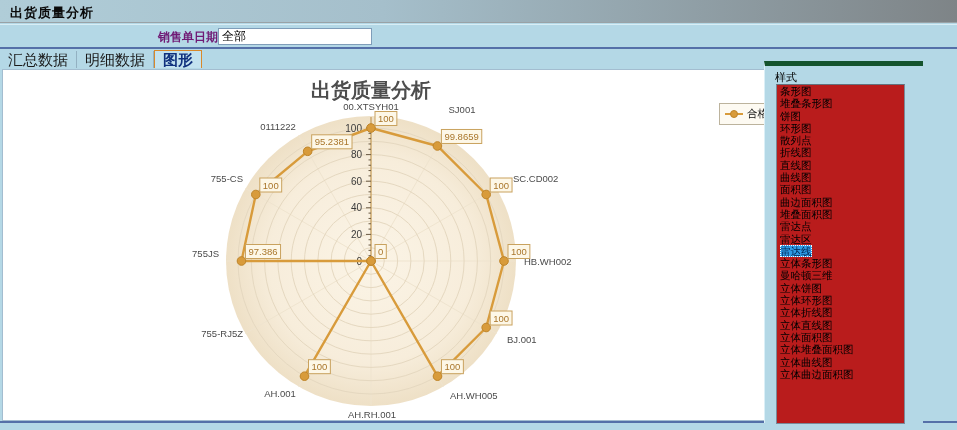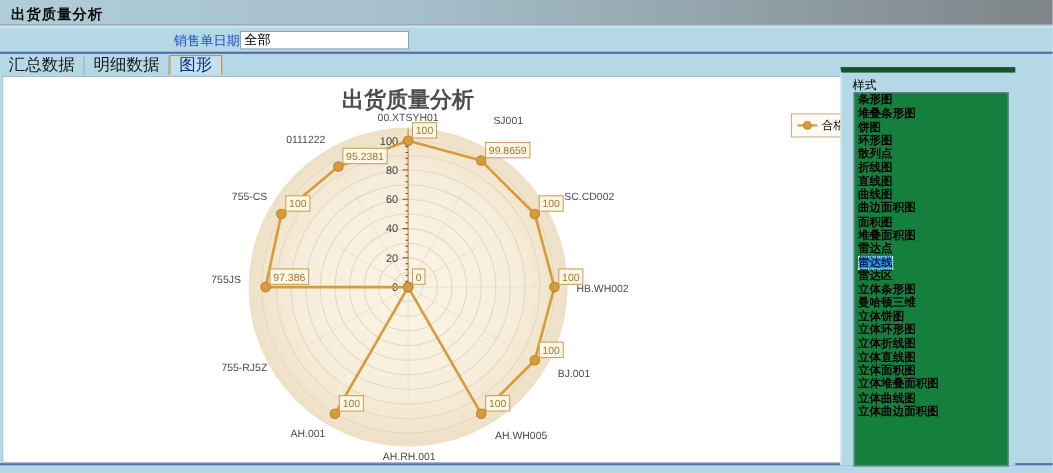--- a/index.html
+++ b/index.html
@@ -12,37 +12,37 @@
     border-bottom:1px solid #9AA2A6;
   }
   .titlebar .ttl{
     position:absolute; left:10px; top:4px; font-size:13px; font-weight:bold; color:#0a0a0a;
     letter-spacing:1px;
   }
   .filter-row{
     position:absolute; left:0; top:24px; width:957px; height:23px; background:#B4D8E6;
     border-top:1px solid #D8EDF5;
   }
-  .filter-label{ position:absolute; left:158px; top:4px; font-size:12px; color:#1d4ed8; }
+  .filter-label{ position:absolute; left:158px; top:4px; font-size:12px; color:#701a75;font-weight:bold; }
   .filter-input{
     position:absolute; left:218px; top:3px; width:154px; height:17px;
     border:1px solid #7F9DB9; background:#fff; font-size:12px; padding:0 3px;
     font-family:"Liberation Sans", sans-serif;
   }
   .tabbar{
     position:absolute; left:0; top:47px; width:957px; height:21px; background:#B4D8E6;
     border-top:2px solid #5570A8;
   }
   .tab{
     display:inline-block; height:19px; line-height:18px; font-size:15px; color:#1a1a1a;
     padding:0 8px; margin-top:1px; cursor:default; border-right:1px solid #93B1C2;
   }
   .tab.active{
     border:1px solid #D8892B; border-bottom:none; background:#C3E2EF;
-    font-weight:normal; color:#10317E; border-right:1px solid #D8892B;
+    font-weight:bold; color:#10317E; border-right:1px solid #D8892B;
   }
   .content{
     position:absolute; left:0; top:68px; width:957px; height:355px; background:#B4D8E6;
     border-bottom:2px solid #5570A8;
   }
   .chart-panel{
     position:absolute; left:2px; top:1px; width:793px; height:352px;
     background:#ffffff; border:1px solid #A3BDD0;
   }
   .chart-title{
@@ -59,22 +59,22 @@
   .legend .lmark .ldot{ position:absolute; left:5px; top:0; width:8px; height:8px; border-radius:50%;
     background:#D89B3B; border:1px solid #BF8428; }
   .legend .ltext{ font-size:10.5px; color:#111; }
 
   .right-panel{
     position:absolute; left:764px; top:-7px; width:159px; height:362px;
     background:#B4D8E6; border-top:5px solid #14532d; border-left:1px solid #DBEFF7;
   }
   .panel-title{ position:absolute; left:10px; top:4px; font-size:11px; color:#000; }
   .listbox{
-    position:absolute; left:11px; top:18px; width:141px; height:340px; background:#15803d;
-    border:1px solid #7a8a99; border-top-color:#64707c; overflow:hidden;font-weight:bold;
+    position:absolute; left:11px; top:18px; width:129px; height:340px; background:#b91c1c;
+    border:1px solid #7a8a99; border-top-color:#64707c; overflow:hidden;
   }
   .list-item{
     font-size:10.5px; color:#000; line-height:12.3px; height:12.3px; padding-left:3px;
     white-space:nowrap; cursor:default;
   }
   .list-item .sel-span{ display:inline-block; }
   .list-item.selected .sel-span{
     background:#2E9BE5; color:#00224E; outline:1px dotted #F3F9FF; outline-offset:-1px;
   }
   .bottom-strip{ position:absolute; left:0; top:425px; width:957px; height:5px; background:#B4D8E6; }
@@ -221,26 +221,26 @@
     <div class="panel-title">样式</div>
     <div class="listbox" id="style-list">
         <div class="list-item"><span class="sel-span">条形图</span></div>
         <div class="list-item"><span class="sel-span">堆叠条形图</span></div>
         <div class="list-item"><span class="sel-span">饼图</span></div>
         <div class="list-item"><span class="sel-span">环形图</span></div>
         <div class="list-item"><span class="sel-span">散列点</span></div>
         <div class="list-item"><span class="sel-span">折线图</span></div>
         <div class="list-item"><span class="sel-span">直线图</span></div>
         <div class="list-item"><span class="sel-span">曲线图</span></div>
+        <div class="list-item"><span class="sel-span">面积图</span></div>
         <div class="list-item"><span class="sel-span">曲边面积图</span></div>
-        <div class="list-item"><span class="sel-span">面积图</span></div>
         <div class="list-item"><span class="sel-span">堆叠面积图</span></div>
         <div class="list-item"><span class="sel-span">雷达点</span></div>
+        <div class="list-item"><span class="sel-span">雷达区</span></div>
         <div class="list-item selected"><span class="sel-span">雷达线</span></div>
-        <div class="list-item"><span class="sel-span">雷达区</span></div>
         <div class="list-item"><span class="sel-span">立体条形图</span></div>
         <div class="list-item"><span class="sel-span">曼哈顿三维</span></div>
         <div class="list-item"><span class="sel-span">立体饼图</span></div>
         <div class="list-item"><span class="sel-span">立体环形图</span></div>
         <div class="list-item"><span class="sel-span">立体折线图</span></div>
         <div class="list-item"><span class="sel-span">立体直线图</span></div>
         <div class="list-item"><span class="sel-span">立体面积图</span></div>
         <div class="list-item"><span class="sel-span">立体堆叠面积图</span></div>
         <div class="list-item"><span class="sel-span">立体曲线图</span></div>
         <div class="list-item"><span class="sel-span">立体曲边面积图</span></div>

